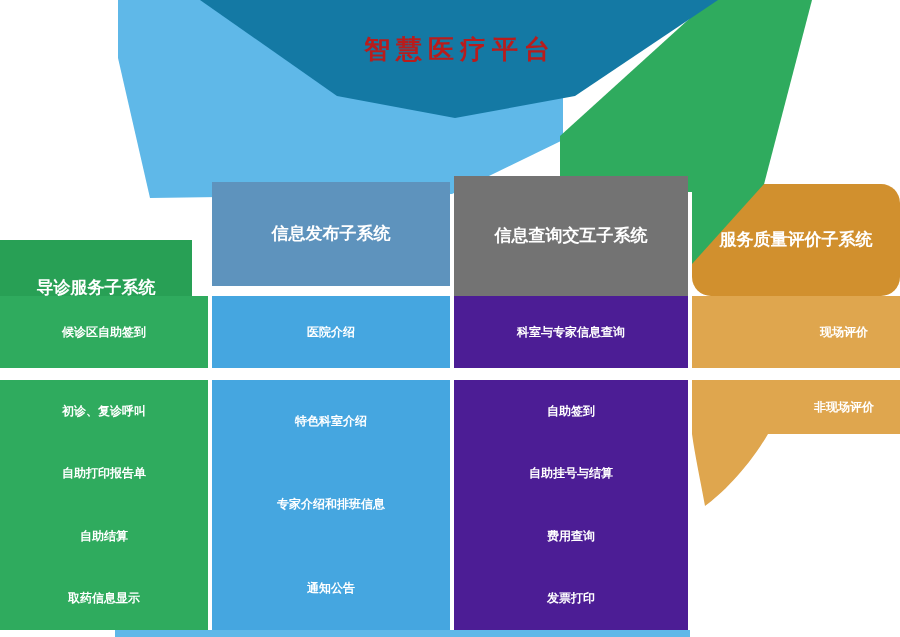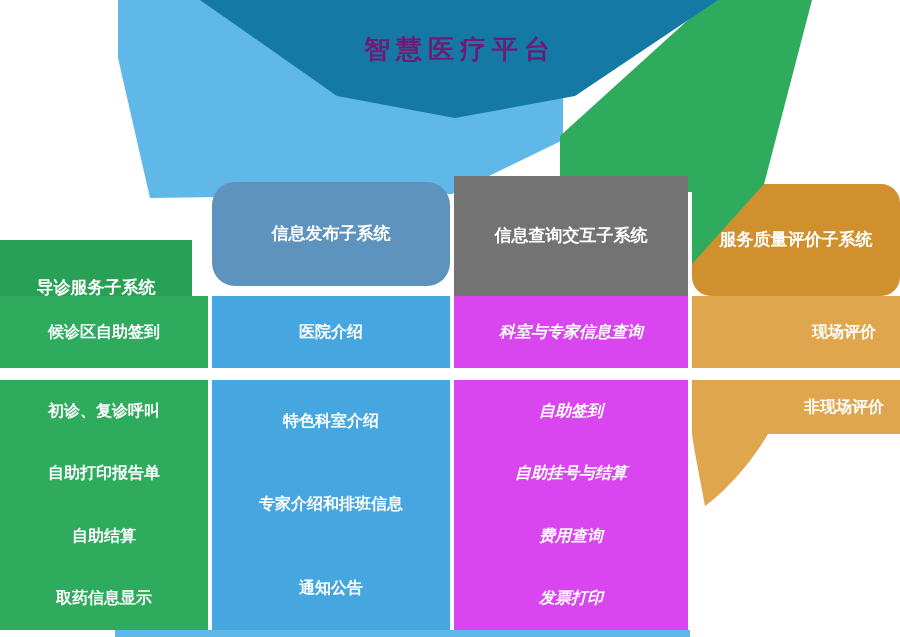--- a/index.html
+++ b/index.html
@@ -1,39 +1,39 @@
 <!DOCTYPE html>
 <html><head>
 <meta charset="utf-8">
 <style>
   html,body{margin:0;padding:0;background:#ffffff;}
   body{font-family:"DejaVu Sans","Liberation Sans",sans-serif;}
   .stage{position:relative;width:900px;height:637px;background:#ffffff;overflow:hidden;}
   .deco{position:absolute;left:0;top:0;z-index:0;}
   .title{
     position:absolute;left:260px;top:32px;width:400px;z-index:2;
-    color:#701a75;font-size:26px;font-weight:bold;letter-spacing:6px;text-align:center;
+    color:#b91c1c;font-size:26px;font-weight:bold;letter-spacing:6px;text-align:center;
   }
   .blk{
     position:absolute;z-index:1;display:flex;align-items:center;justify-content:center;
     color:#ffffff;font-weight:bold;text-align:center;line-height:1.25;
   }
   .hdr{font-size:17px;}
-  .cell{font-size:16px;}
+  .cell{font-size:12px;}
   .band{
     position:absolute;z-index:1;display:flex;flex-direction:column;
   }
   .band .cell{
     flex:1;display:flex;align-items:center;justify-content:center;
     color:#ffffff;font-weight:bold;text-align:center;position:static;
   }
   
   .c1h{background:#28a055;}  .c1{background:#2fab5e;}
   .c2h{background:#5e93bd;}  .c2{background:#45a6e0;}
-  .c3h{background:#737373;}  .c3{background:#d946ef;font-style:italic;}
+  .c3h{background:#737373;}  .c3{background:#4c1d95;}
   .c4h{background:#d1902e;}  .c4{background:#dfa64e;padding-left:48px;}
   
   .wedge{
     position:absolute;left:692px;top:184px;width:0;height:0;z-index:2;
     border-top:80px solid #2fab5e;border-right:72px solid transparent;
   }
 </style>
 </head>
 <body>
 
@@ -58,21 +58,21 @@
 
   <div class="blk hdr c1h" style="left:0;top:200px;width:192px;height:96px;margin-top:40px;">导诊服务子系统</div>
   <div class="blk cell c1" style="left:0;top:296px;width:208px;height:72px;">候诊区自助签到</div>
   <div class="band c1" style="left:0;top:380px;width:208px;height:250px;">
     <div class="cell">初诊、复诊呼叫</div>
     <div class="cell">自助打印报告单</div>
     <div class="cell">自助结算</div>
     <div class="cell">取药信息显示</div>
   </div>
 
-  <div class="blk hdr c2h" style="left:212px;top:182px;width:238px;height:104px;border-radius:23px;">信息发布子系统</div>
+  <div class="blk hdr c2h" style="left:212px;top:182px;width:238px;height:104px;">信息发布子系统</div>
   <div class="blk cell c2" style="left:212px;top:296px;width:238px;height:72px;">医院介绍</div>
   <div class="band c2" style="left:212px;top:380px;width:238px;height:250px;">
     <div class="cell">特色科室介绍</div>
     <div class="cell">专家介绍和排班信息</div>
     <div class="cell">通知公告</div>
   </div>
 
   <div class="blk hdr c3h" style="left:454px;top:176px;width:234px;height:120px;">信息查询交互子系统</div>
   <div class="blk cell c3" style="left:454px;top:296px;width:234px;height:72px;">科室与专家信息查询</div>
   <div class="band c3" style="left:454px;top:380px;width:234px;height:250px;">

